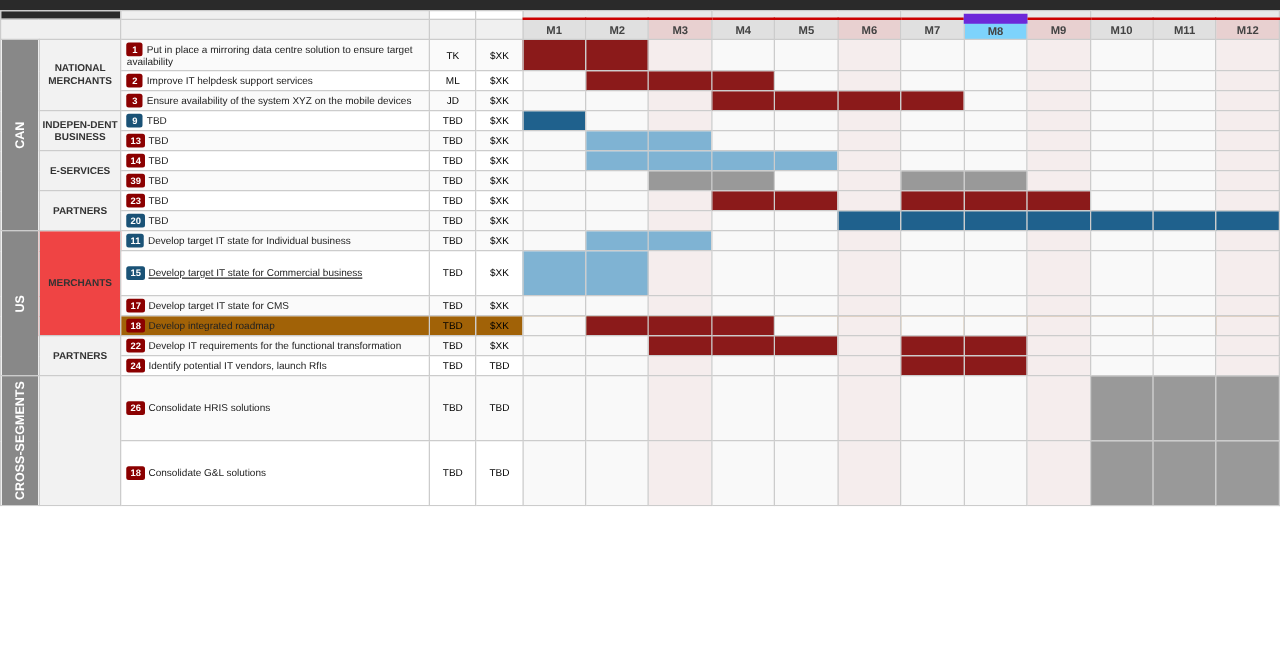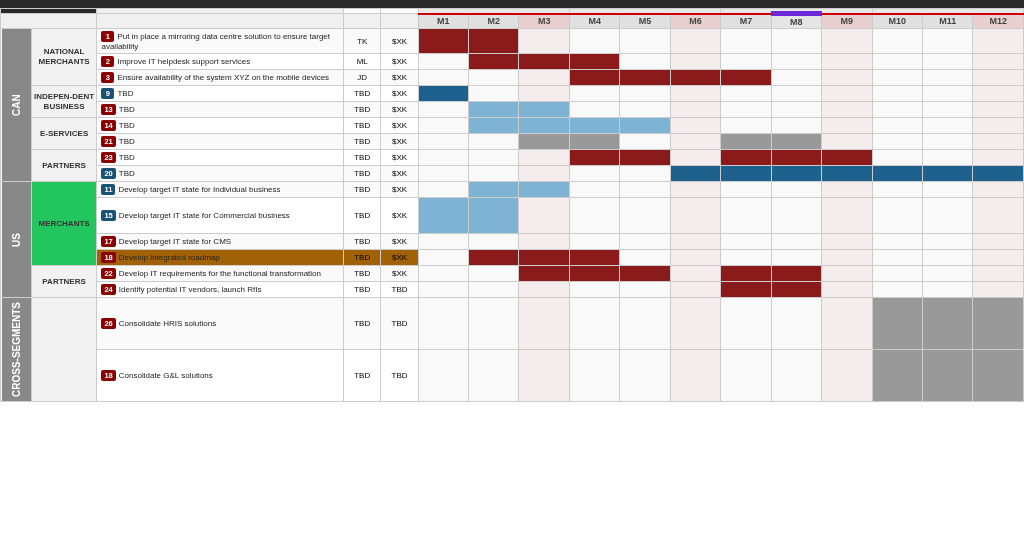--- a/index.html
+++ b/index.html
@@ -100,21 +100,21 @@
         <th style="background:#f0f0f0;"></th>
         <th style="background:#f0f0f0;"></th>
         <th style="background:#f0f0f0;"></th>
         <th style="background:#e0e0e0;border-top:2px solid #c00;">M1</th>
         <th style="background:#e0e0e0;border-top:2px solid #c00;">M2</th>
         <th style="background:#e8d0d0;border-top:2px solid #c00;">M3</th>
         <th style="background:#e0e0e0;border-top:2px solid #c00;">M4</th>
         <th style="background:#e0e0e0;border-top:2px solid #c00;">M5</th>
         <th style="background:#e8d0d0;border-top:2px solid #c00;">M6</th>
         <th style="background:#e0e0e0;border-top:2px solid #c00;">M7</th>
-        <th style="background:#e5e5e5;border-top:5px solid #6d28d9;">M8</th>
+        <th style="background:#7dd3fc;border-top:8px solid #6d28d9;">M8</th>
         <th style="background:#e8d0d0;border-top:2px solid #c00;">M9</th>
         <th style="background:#e0e0e0;border-top:2px solid #c00;">M10</th>
         <th style="background:#e0e0e0;border-top:2px solid #c00;">M11</th>
         <th style="background:#e8d0d0;border-top:2px solid #c00;">M12</th>
       </tr>
     </thead>
     <tbody id="table-body">
     <tr style="background: rgb(250, 250, 250);">
           <td rowspan="9" style="background: rgb(136, 136, 136); color: rgb(255, 255, 255); font-weight: bold; font-size: 10px; text-align: center; vertical-align: middle; writing-mode: vertical-rl; transform: rotate(180deg); padding: 4px 2px;">CAN</td>
           <td rowspan="3" style="background: rgb(242, 242, 242); font-weight: bold; font-size: 8px; text-align: center; vertical-align: middle; padding: 2px; color: rgb(51, 51, 51); line-height: 1.2;">NATIONAL MERCHANTS</td>
@@ -215,21 +215,21 @@
           <td style="background: rgb(127, 179, 211); padding: 0px; height: 16px;"></td>
           <td style="background: rgb(245, 237, 237); padding: 0px; height: 16px;"></td>
           <td style="background: rgb(249, 249, 249); padding: 0px; height: 16px;"></td>
           <td style="background: rgb(249, 249, 249); padding: 0px; height: 16px;"></td>
           <td style="background: rgb(245, 237, 237); padding: 0px; height: 16px;"></td>
           <td style="background: rgb(249, 249, 249); padding: 0px; height: 16px;"></td>
           <td style="background: rgb(249, 249, 249); padding: 0px; height: 16px;"></td>
           <td style="background: rgb(245, 237, 237); padding: 0px; height: 16px;"></td>
         </tr>
         <tr style="background: rgb(250, 250, 250);">
-          <td style="text-align: left; padding: 2px 4px; font-size: 8px; color: rgb(34, 34, 34);"><span style="display: inline-block; background: rgb(139, 0, 0); color: rgb(255, 255, 255); border-radius: 2px; padding: 1px 3px; font-size: 7.5px; font-weight: bold; margin-right: 3px; min-width: 13px; text-align: center;">21</span>TBD</td>
+          <td style="text-align: left; padding: 2px 4px; font-size: 8px; color: rgb(34, 34, 34);"><span style="display: inline-block; background: rgb(139, 0, 0); color: rgb(255, 255, 255); border-radius: 2px; padding: 1px 3px; font-size: 7.5px; font-weight: bold; margin-right: 3px; min-width: 13px; text-align: center;">39</span>TBD</td>
           <td style="font-size: 8px; text-align: center;">TBD</td>
           <td style="font-size: 8px; text-align: center;">$XK</td>
           <td style="background: rgb(249, 249, 249); padding: 0px; height: 16px;"></td>
           <td style="background: rgb(249, 249, 249); padding: 0px; height: 16px;"></td>
           <td style="background: rgb(153, 153, 153); padding: 0px; height: 16px;"></td>
           <td style="background: rgb(153, 153, 153); padding: 0px; height: 16px;"></td>
           <td style="background: rgb(249, 249, 249); padding: 0px; height: 16px;"></td>
           <td style="background: rgb(245, 237, 237); padding: 0px; height: 16px;"></td>
           <td style="background: rgb(153, 153, 153); padding: 0px; height: 16px;"></td>
           <td style="background: rgb(153, 153, 153); padding: 0px; height: 16px;"></td>
@@ -268,39 +268,39 @@
           <td style="background: rgb(31, 97, 141); padding: 0px; height: 16px;"></td>
           <td style="background: rgb(31, 97, 141); padding: 0px; height: 16px;"></td>
           <td style="background: rgb(31, 97, 141); padding: 0px; height: 16px;"></td>
           <td style="background: rgb(31, 97, 141); padding: 0px; height: 16px;"></td>
           <td style="background: rgb(31, 97, 141); padding: 0px; height: 16px;"></td>
           <td style="background: rgb(31, 97, 141); padding: 0px; height: 16px;"></td>
           <td style="background: rgb(31, 97, 141); padding: 0px; height: 16px;"></td>
         </tr>
         <tr style="background: rgb(250, 250, 250);">
           <td rowspan="6" style="background: rgb(136, 136, 136); color: rgb(255, 255, 255); font-weight: bold; font-size: 10px; text-align: center; vertical-align: middle; writing-mode: vertical-rl; transform: rotate(180deg); padding: 4px 2px;">US</td>
-          <td rowspan="4" style="background: #22c55e; font-weight: bold; font-size: 8px; text-align: center; vertical-align: middle; padding: 2px; color: rgb(51, 51, 51); line-height: 1.2;">MERCHANTS</td>
+          <td rowspan="4" style="background: #ef4444; font-weight: bold; font-size: 8px; text-align: center; vertical-align: middle; padding: 2px; color: rgb(51, 51, 51); line-height: 1.2;">MERCHANTS</td>
           <td style="text-align: left; padding: 2px 4px; font-size: 8px; color: rgb(34, 34, 34);"><span style="display: inline-block; background: rgb(26, 82, 118); color: rgb(255, 255, 255); border-radius: 2px; padding: 1px 3px; font-size: 7.5px; font-weight: bold; margin-right: 3px; min-width: 13px; text-align: center;">11</span>Develop target IT state for Individual business</td>
           <td style="font-size: 8px; text-align: center;">TBD</td>
           <td style="font-size: 8px; text-align: center;">$XK</td>
           <td style="background: rgb(249, 249, 249); padding: 0px; height: 16px;"></td>
           <td style="background: rgb(127, 179, 211); padding: 0px; height: 16px;"></td>
           <td style="background: rgb(127, 179, 211); padding: 0px; height: 16px;"></td>
           <td style="background: rgb(249, 249, 249); padding: 0px; height: 16px;"></td>
           <td style="background: rgb(249, 249, 249); padding: 0px; height: 16px;"></td>
           <td style="background: rgb(245, 237, 237); padding: 0px; height: 16px;"></td>
           <td style="background: rgb(249, 249, 249); padding: 0px; height: 16px;"></td>
           <td style="background: rgb(249, 249, 249); padding: 0px; height: 16px;"></td>
           <td style="background: rgb(245, 237, 237); padding: 0px; height: 16px;"></td>
           <td style="background: rgb(249, 249, 249); padding: 0px; height: 16px;"></td>
           <td style="background: rgb(249, 249, 249); padding: 0px; height: 16px;"></td>
           <td style="background: rgb(245, 237, 237); padding: 0px; height: 16px;"></td>
         </tr>
         <tr style="background: rgb(255, 255, 255);">
-          <td style="text-align: left; padding: 12px 4px; font-size: 8px; color: rgb(34, 34, 34);"><span style="display: inline-block; background: rgb(26, 82, 118); color: rgb(255, 255, 255); border-radius: 2px; padding: 1px 3px; font-size: 7.5px; font-weight: bold; margin-right: 3px; min-width: 13px; text-align: center;">15</span>Develop target IT state for Commercial business</td>
+          <td style="text-align: left; padding: 12px 4px; font-size: 8px; color: rgb(34, 34, 34); text-decoration: underline;"><span style="display: inline-block; background: rgb(26, 82, 118); color: rgb(255, 255, 255); border-radius: 2px; padding: 1px 3px; font-size: 7.5px; font-weight: bold; margin-right: 3px; min-width: 13px; text-align: center;">15</span>Develop target IT state for Commercial business</td>
           <td style="font-size: 8px; text-align: center;">TBD</td>
           <td style="font-size: 8px; text-align: center;">$XK</td>
           <td style="background: rgb(127, 179, 211); padding: 0px; height: 16px;"></td>
           <td style="background: rgb(127, 179, 211); padding: 0px; height: 16px;"></td>
           <td style="background: rgb(245, 237, 237); padding: 0px; height: 16px;"></td>
           <td style="background: rgb(249, 249, 249); padding: 0px; height: 16px;"></td>
           <td style="background: rgb(249, 249, 249); padding: 0px; height: 16px;"></td>
           <td style="background: rgb(245, 237, 237); padding: 0px; height: 16px;"></td>
           <td style="background: rgb(249, 249, 249); padding: 0px; height: 16px;"></td>
           <td style="background: rgb(249, 249, 249); padding: 0px; height: 16px;"></td>

